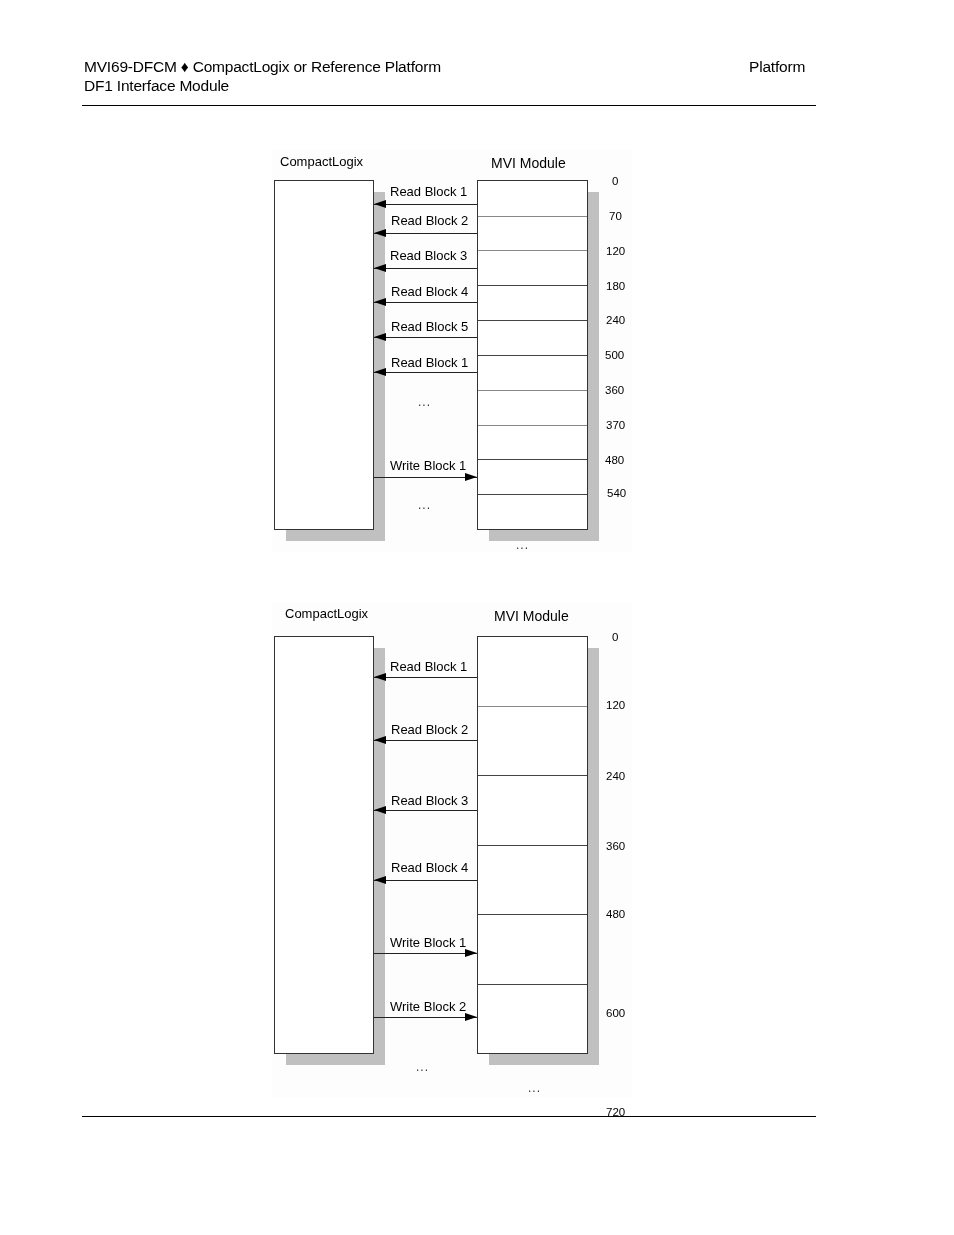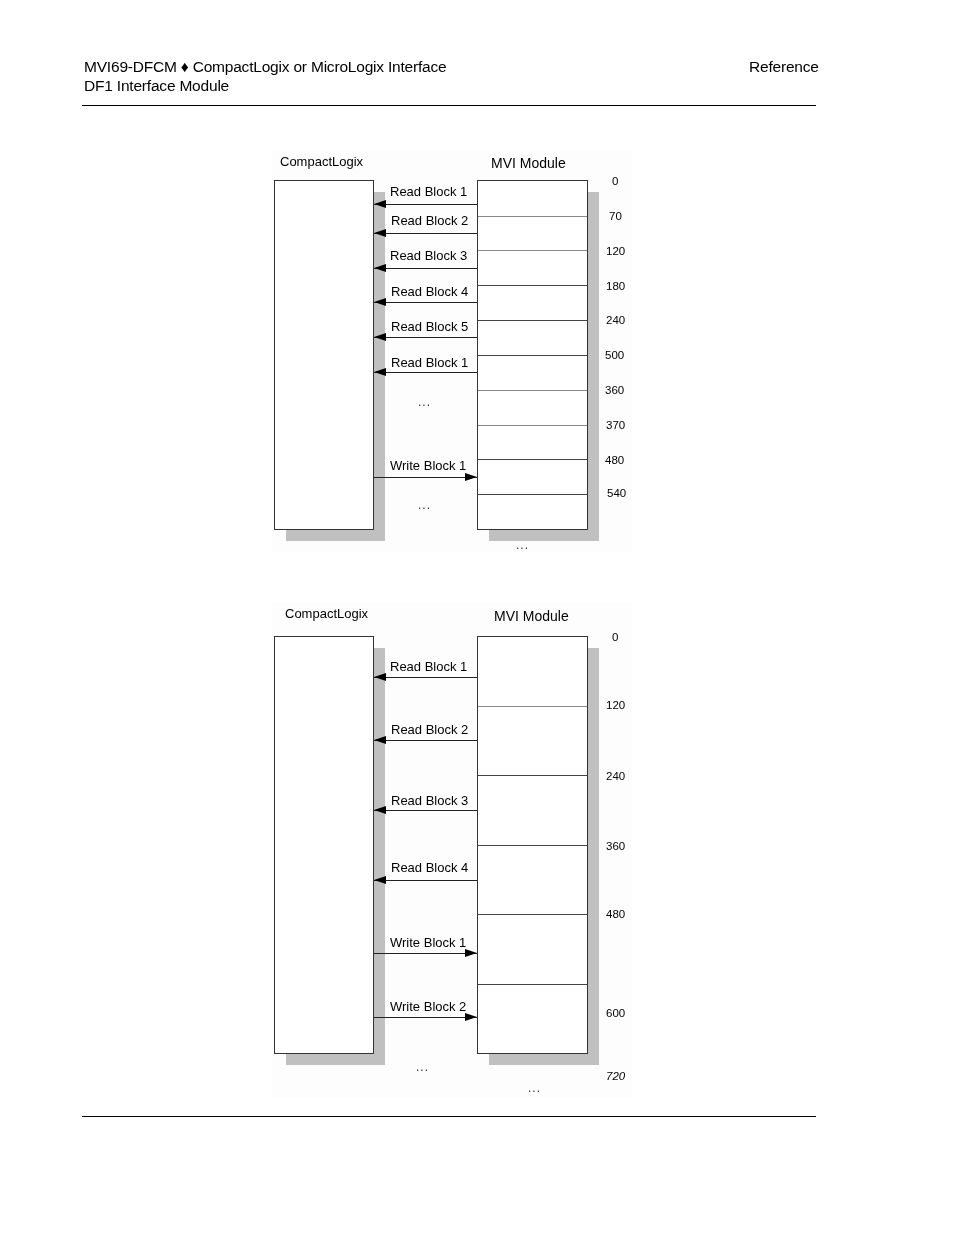--- a/index.html
+++ b/index.html
@@ -22,23 +22,23 @@
       border-top: 4.5px solid transparent; border-bottom: 4.5px solid transparent;
       border-right: 12px solid #000; }
   .arrow.right::after { content: ""; position: absolute; right: 0; top: -4px;
       border-top: 4.5px solid transparent; border-bottom: 4.5px solid transparent;
       border-left: 12px solid #000; }
   .ellipsis { position: absolute; font-size: 12px; letter-spacing: 1px; color: #333; }
 </style>
 </head>
 <body>
 
-<div class="hdr" style="left:84px; top:57px;">MVI69-DFCM ♦ CompactLogix or MicroLogix Interface</div>
+<div class="hdr" style="left:84px; top:57px;">MVI69-DFCM ♦ CompactLogix or Reference Platform</div>
 <div class="hdr" style="left:84px; top:76px;">DF1 Interface Module</div>
-<div class="hdr" style="left:749px; top:57px;">Reference</div>
+<div class="hdr" style="left:749px; top:57px;">Platform</div>
 <div class="rule" style="top:105px;"></div>
 
 <div class="diagram">
   <div class="bg" style="left:272px; top:150px; width:360px; height:402px;"></div>
 
   <div class="title" style="left:280px; top:154px;">CompactLogix</div>
   <div class="title mvi" style="left:491px; top:155px;">MVI Module</div>
 
   <div class="shadow" style="left:286px; top:192px; width:99px; height:349px;"></div>
   <div class="box" style="left:274px; top:180px; width:100px; height:350px;"></div>
@@ -111,21 +111,21 @@
   <div class="divider" style="left:478px; top:845px; width:109px;"></div>
   <div class="divider" style="left:478px; top:914px; width:109px;"></div>
   <div class="divider" style="left:478px; top:984px; width:109px;"></div>
 
   <div class="offset" style="left:612px; top:631px;">0</div>
   <div class="offset" style="left:606px; top:699px;">120</div>
   <div class="offset" style="left:606px; top:770px;">240</div>
   <div class="offset" style="left:606px; top:840px;">360</div>
   <div class="offset" style="left:606px; top:908px;">480</div>
   <div class="offset" style="left:606px; top:1007px;">600</div>
-  <div class="offset" style="left:606px; top:1070px;font-style:italic;">720</div>
+  <div class="offset" style="left:606px; top:1106px;">720</div>
 
   <div class="arrow-label" style="left:390px; top:659px;">Read Block 1</div>
   <div class="arrow left" style="left:374px; top:677px; width:103px;"></div>
 
   <div class="arrow-label" style="left:391px; top:722px;">Read Block 2</div>
   <div class="arrow left" style="left:374px; top:740px; width:103px;"></div>
 
   <div class="arrow-label" style="left:391px; top:793px;">Read Block 3</div>
   <div class="arrow left" style="left:374px; top:810px; width:103px;"></div>
 

